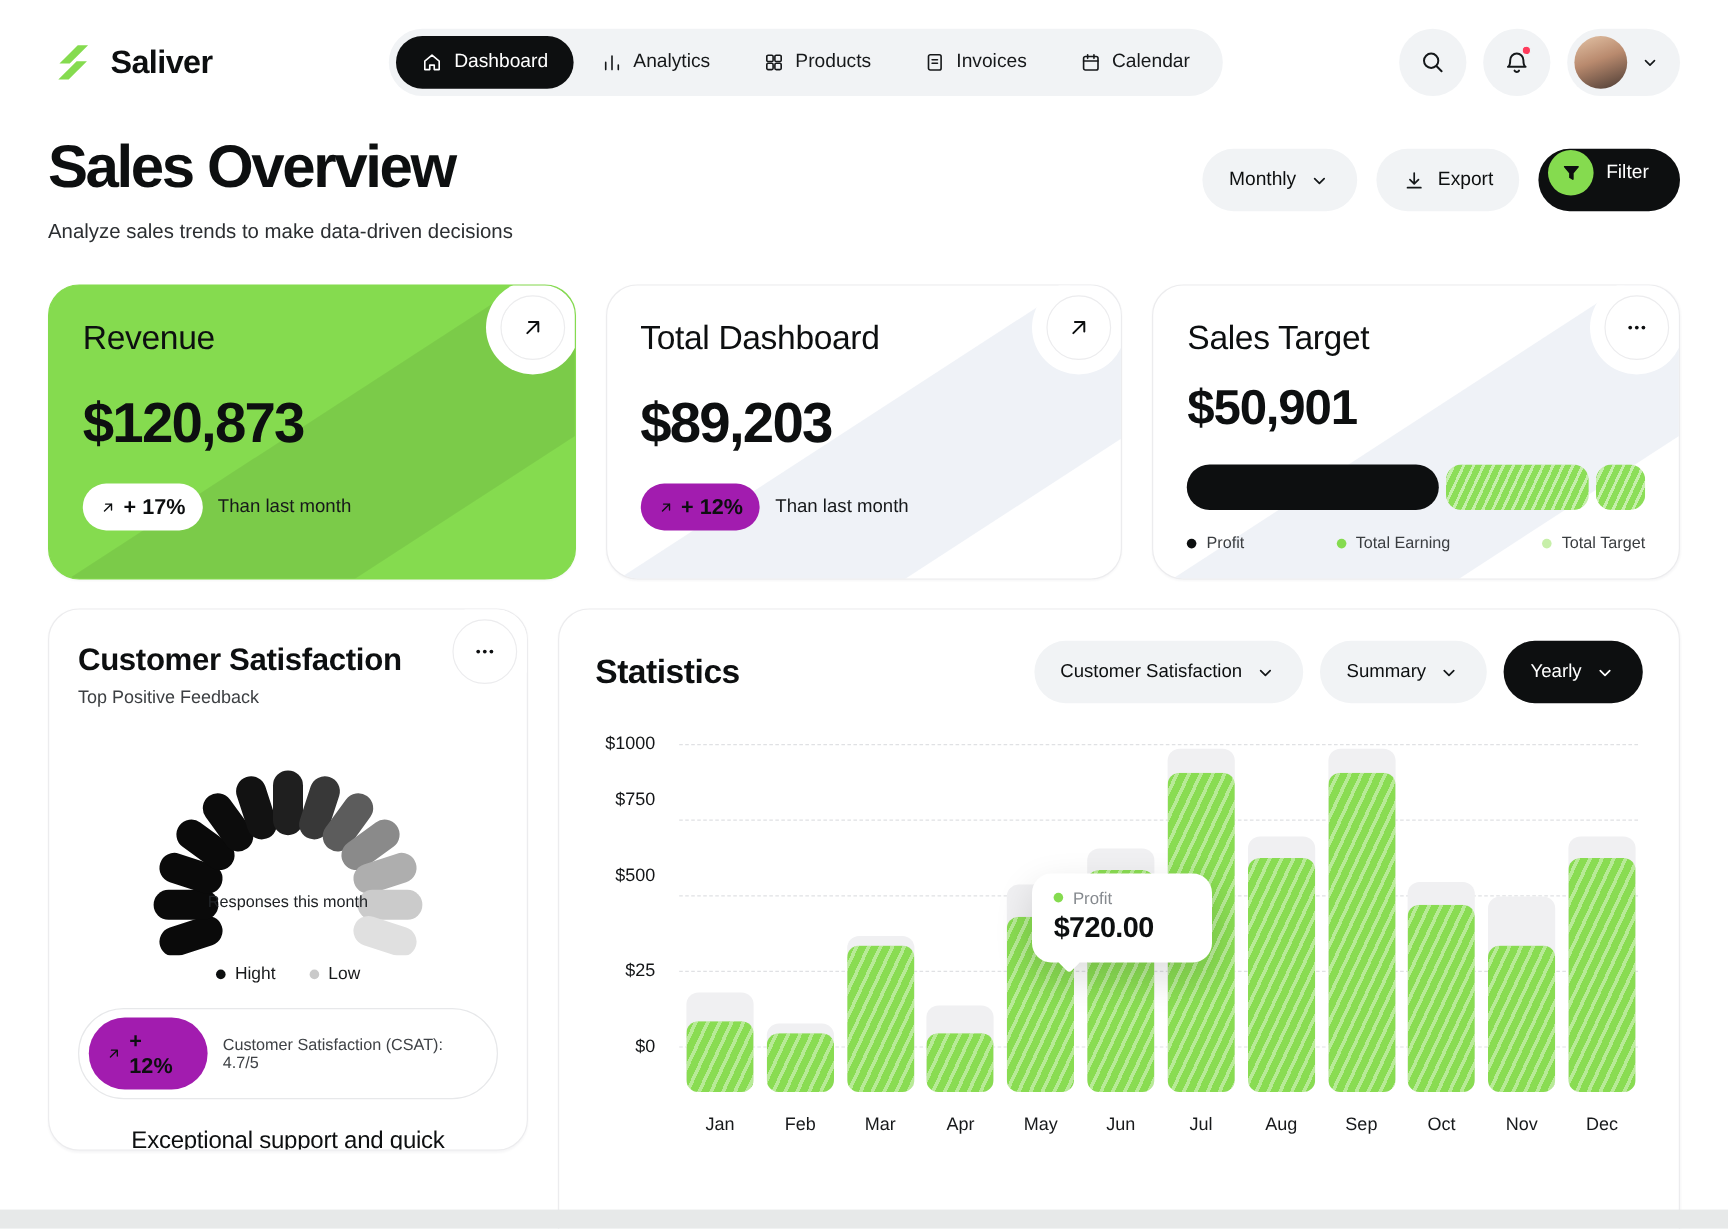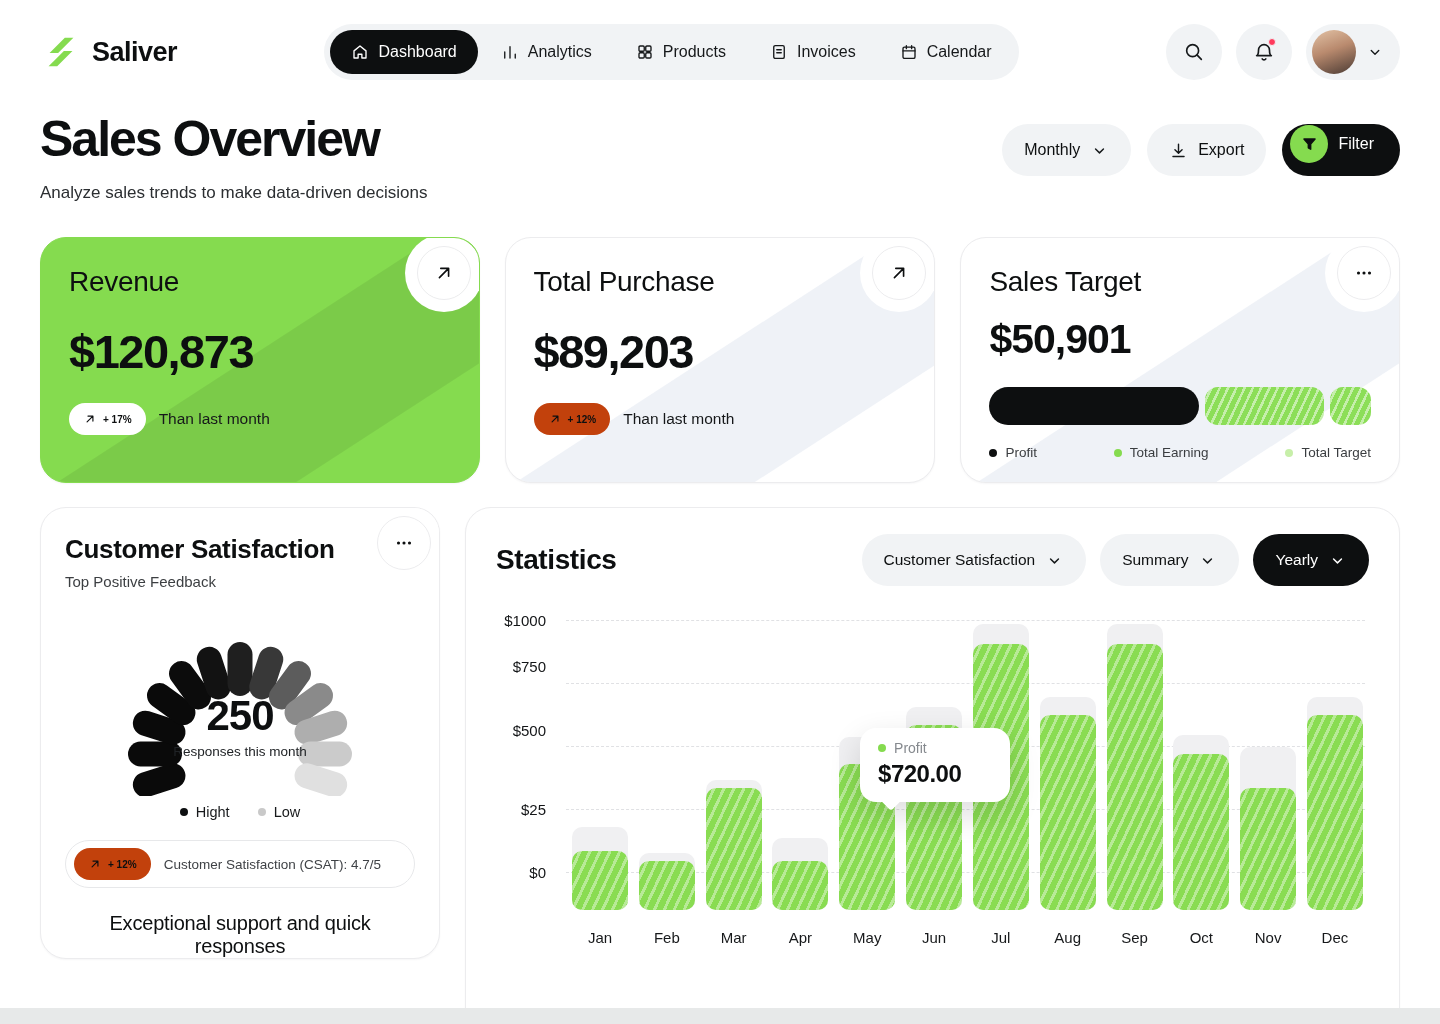--- a/index.html
+++ b/index.html
@@ -52,24 +52,24 @@
     padding:28px; overflow:hidden; box-shadow:0 1px 2px rgba(16,24,40,.04); }
   .card.striped::before { content:""; position:absolute; width:150%; height:130px; left:-12%; top:88px;
     background:rgba(226,232,240,.55); transform:rotate(-33deg); pointer-events:none; }
   .card.green { background:#85DB4F; border-color:#85DB4F; }
   .card.green.striped::before { background:rgba(0,0,0,.07); }
   .stat-card { height:246px; }
   .card-title { font-size:28px; font-weight:500; letter-spacing:-.3px; position:relative; }
   .card-value { font-size:47px; font-weight:600; letter-spacing:-1.5px; margin-top:26px; position:relative; }
   .card-meta { display:flex; align-items:center; gap:13px; margin-top:24px; position:relative; }
   .badge { display:inline-flex; align-items:center; gap:6px; border-radius:999px; padding:9px 14px;
-    font-size:10px; font-weight:600; color:#0d0f10; }
+    font-size:18px; font-weight:600; color:#0d0f10; }
   .badge svg { width:14px; height:14px; stroke:#0d0f10; fill:none; stroke-width:2; stroke-linecap:round; stroke-linejoin:round; }
   .badge.white { background:#ffffff; }
-  .badge.green { background:#c2410c; }
+  .badge.green { background:#a21caf; }
   .meta-note { font-size:15.5px; color:#16181a; }
   .corner-btn { position:absolute; top:8px; right:8px; width:54px; height:54px; border-radius:50%;
     background:#fff; border:1px solid #ECECEE; display:flex; align-items:center; justify-content:center;
     box-shadow:0 0 0 12px #ffffff; cursor:pointer; z-index:3; }
   .corner-btn svg { width:22px; height:22px; stroke:#0d0f10; fill:none; stroke-width:1.8; stroke-linecap:round; stroke-linejoin:round; }
   .corner-btn.dots svg { fill:#0d0f10; stroke:none; }
 
   
   .target-value { font-size:41px; font-weight:600; letter-spacing:-1px; margin-top:18px; position:relative; }
   .target-bar { display:flex; gap:6px; margin-top:24px; height:38px; position:relative; }
@@ -244,21 +244,21 @@
         <span class="meta-note">Than last month</span>
       </div>
       <button class="corner-btn">
         <svg viewBox="0 0 24 24">
             <path d="M7 17 17 7M8.5 7H17v8.5"></path>
           </svg>
       </button>
     </div>
 
     <div class="card striped stat-card">
-      <div class="card-title">Total Purchase</div>
+      <div class="card-title">Total Dashboard</div>
       <div class="card-value">$89,203</div>
       <div class="card-meta">
         <span class="badge green">
           <svg viewBox="0 0 24 24">
               <path d="M7 17 17 7M8.5 7H17v8.5"></path>
             </svg>
           <span>+ 12%</span>
         </span>
         <span class="meta-note">Than last month</span>
       </div>
@@ -317,21 +317,20 @@
               <rect x="-12.5" y="-112" width="25" height="54" rx="12.5" fill="#121212" transform="rotate(-18)"></rect>
               <rect x="-12.5" y="-112" width="25" height="54" rx="12.5" fill="#1f1f1f" transform="rotate(0)"></rect>
               <rect x="-12.5" y="-112" width="25" height="54" rx="12.5" fill="#383838" transform="rotate(18)"></rect>
               <rect x="-12.5" y="-112" width="25" height="54" rx="12.5" fill="#5c5c5c" transform="rotate(36)"></rect>
               <rect x="-12.5" y="-112" width="25" height="54" rx="12.5" fill="#8a8a8a" transform="rotate(54)"></rect>
               <rect x="-12.5" y="-112" width="25" height="54" rx="12.5" fill="#aeaeae" transform="rotate(72)"></rect>
               <rect x="-12.5" y="-112" width="25" height="54" rx="12.5" fill="#cbcbcb" transform="rotate(90)"></rect>
               <rect x="-12.5" y="-112" width="25" height="54" rx="12.5" fill="#e0e0e0" transform="rotate(108)"></rect>
             </g>
           </svg>
-        <div class="gauge-value">250</div>
         <div class="gauge-label">Responses this month</div>
       </div>
       <div class="sat-legend" id="sat-legend">
           <div class="legend-item">
             <span class="dot" style="background:#0d0f10"></span>
             <span>Hight</span>
           </div>
           <div class="legend-item">
             <span class="dot" style="background:#c9c9c9"></span>
             <span>Low</span>

